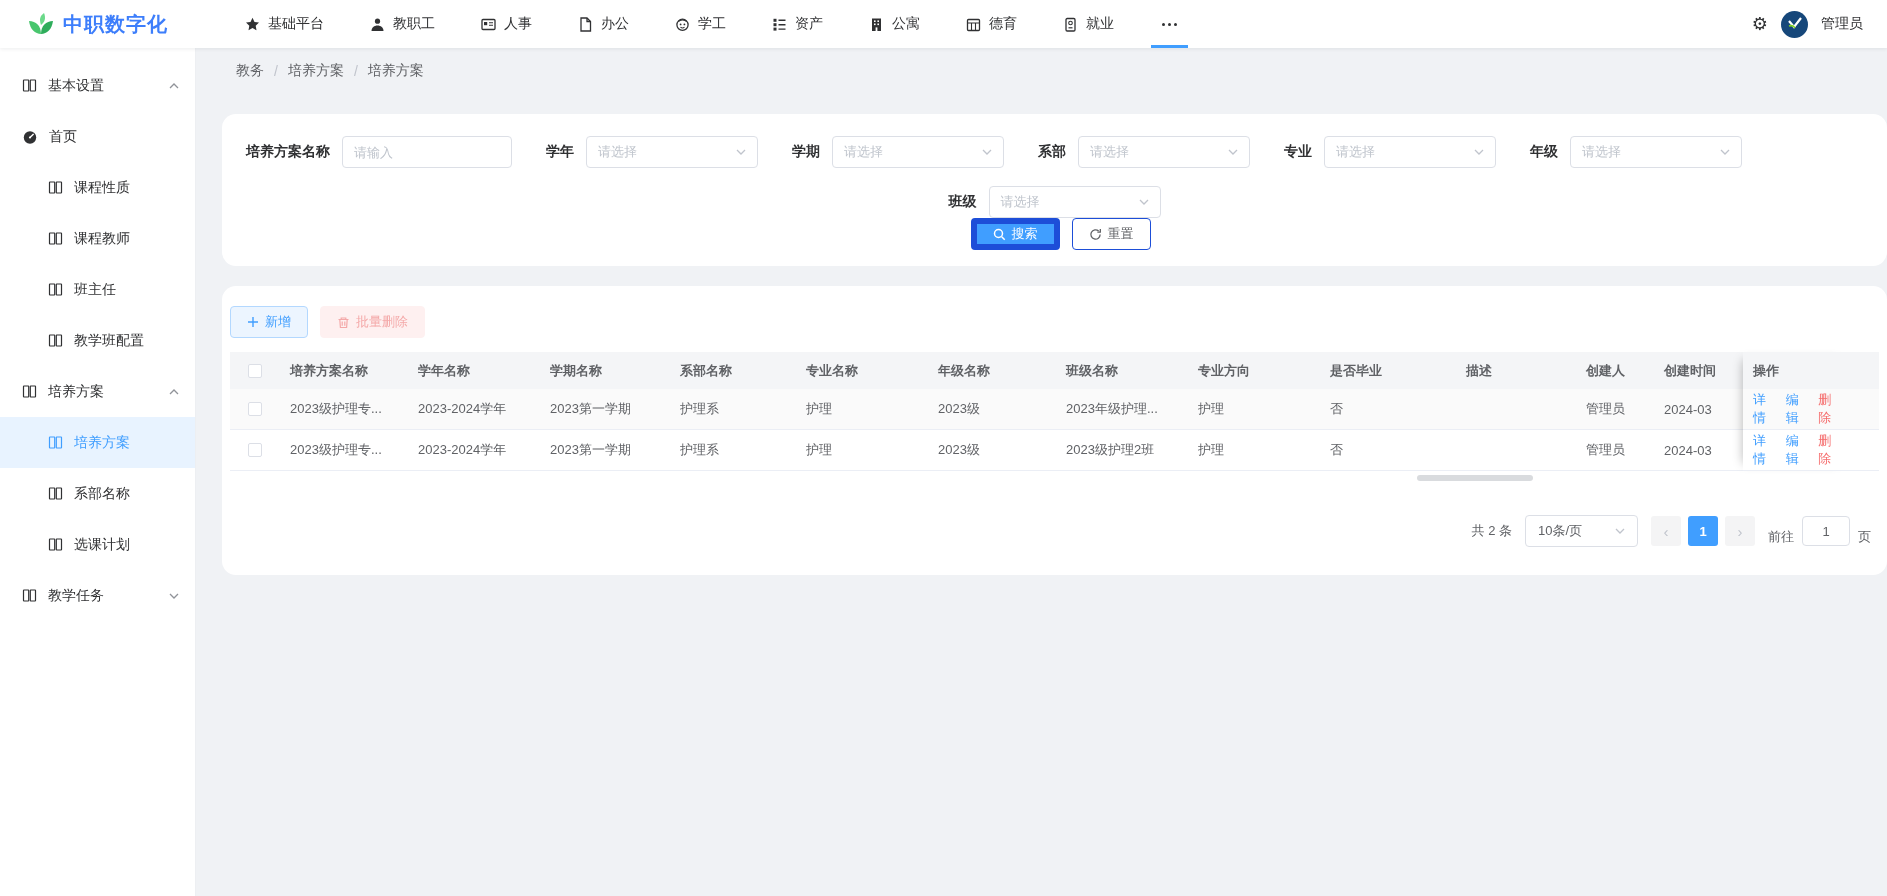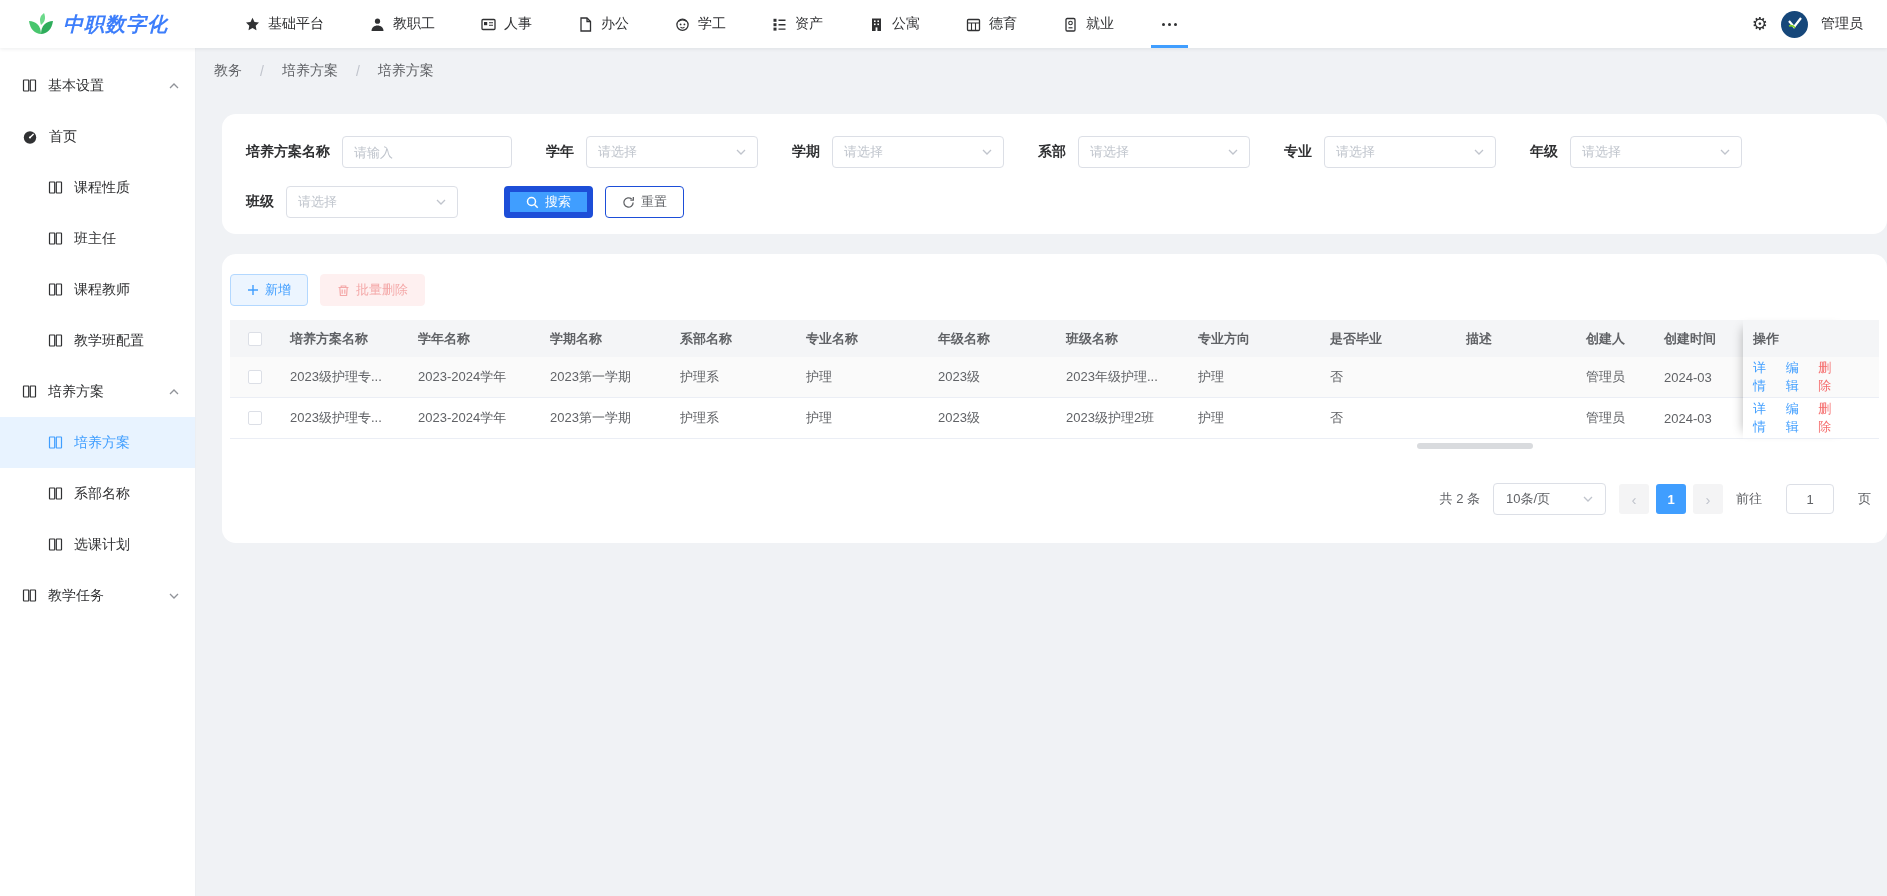--- a/index.html
+++ b/index.html
@@ -2,48 +2,48 @@
 <html><head>
 <meta charset="utf-8">
 <style>
   * { margin:0; padding:0; box-sizing:border-box; }
   html,body { width:1887px; height:896px; overflow:hidden; }
   body { font-family:"Liberation Sans","DejaVu Sans",sans-serif; background:#F0F2F5; color:#303133; }
 
   
   .topbar { height:48px; background:#fff; display:flex; align-items:stretch; box-shadow:0 1px 4px rgba(0,21,41,.08); position:relative; z-index:20; }
   .brand { display:flex; align-items:center; gap:9px; padding-left:28px; width:200px; flex:none; }
-  .brand-title { font-size:20px; font-weight:bold; color:#3D7EFB; letter-spacing:1px; white-space:nowrap;font-style:italic; }
+  .brand-title { font-size:20px; font-weight:bold; color:#3D7EFB; letter-spacing:1px; white-space:nowrap; }
   .topnav { display:flex; align-items:stretch; margin-left:22px; }
   .topnav-item { display:flex; align-items:center; gap:8px; padding:0 23px; font-size:14px; color:#303133; cursor:pointer; position:relative; white-space:nowrap; }
   .topnav-item.active::after { content:""; position:absolute; left:14px; right:14px; bottom:0; height:3px; background:#409EFF; }
   .topbar-right { margin-left:auto; display:flex; align-items:center; gap:13px; padding-right:24px; }
   .gear { font-size:18px; color:#303133; cursor:pointer; line-height:1; }
   .avatar { width:27px; height:27px; border-radius:50%; background:#16477A; display:flex; align-items:center; justify-content:center; overflow:hidden; flex:none; cursor:pointer; }
   .username { font-size:14px; color:#303133; cursor:pointer; }
 
   
   .layout { display:flex; height:848px; }
   .sidebar { width:196px; flex:none; background:#fff; border-right:1px solid #EDEFF2; padding-top:12px; }
   .menu-item { height:51px; display:flex; align-items:center; gap:11px; padding:0 16px 0 22px; font-size:14px; color:#303133; cursor:pointer; }
   .menu-item.sub { padding-left:48px; }
   .menu-item.active { background:#E8F3FF; color:#409EFF; }
   .menu-item .mi-icon { display:flex; flex:none; }
   .menu-item .chevron { margin-left:auto; display:flex; }
 
   .main { flex:1; display:flex; flex-direction:column; overflow:hidden; }
-  .breadcrumb { height:46px; display:flex; align-items:center; gap:18px; padding:0 18px; font-size:14px; color:#606266; }
+  .breadcrumb { height:46px; display:flex; align-items:center; gap:10px; padding:0 40px; font-size:14px; color:#606266; }
   .breadcrumb .sep { color:#C0C4CC; }
 
   .card { background:#fff; border-radius:14px; margin-left:26px; }
 
   
   .filter-card { margin-top:20px; padding:22px 24px 16px; }
   .filter-row { display:flex; align-items:center; column-gap:34px; }
-  .filter-row + .filter-row { margin-top:18px; }
+  .filter-row + .filter-row { margin-top:18px;flex-direction:column; }
   .field { display:flex; align-items:center; }
   .field-label { font-size:14px; font-weight:700; color:#303133; margin-right:12px; white-space:nowrap; }
   input.tb-input { width:170px; height:32px; border:1px solid #DCDFE6; border-radius:4px; padding:0 11px; font-size:13px; color:#606266; outline:none; font-family:inherit; }
   input.tb-input::placeholder { color:#BFC4CC; }
   .select { width:172px; height:32px; border:1px solid #DCDFE6; border-radius:4px; background:#fff; display:flex; align-items:center; justify-content:space-between; padding:0 11px; font-size:13px; color:#BFC4CC; cursor:pointer; }
   .btn { height:32px; border-radius:4px; display:inline-flex; align-items:center; gap:6px; padding:0 16px; font-size:13px; cursor:pointer; white-space:nowrap; }
   .btn-primary { background:#409EFF; border:6px solid #1d4ed8; color:#fff; }
   .btn-plain { background:#fff; border:1px solid #1d4ed8; color:#606266; }
   .btn-add { background:#ECF5FF; border:1px solid #B3D8FF; color:#409EFF; }
   .btn-del-disabled { background:#FEF0F0; border:1px solid #FEF0F0; color:#F4A8A8; cursor:not-allowed; }
@@ -73,21 +73,21 @@
 
   .hscroll { height:8px; margin-top:4px; position:relative; }
   .hscroll-thumb { position:absolute; left:72%; width:7%; height:6px; border-radius:3px; background:#D9DBDE; cursor:pointer; }
 
   
   .pagination { display:flex; align-items:center; justify-content:flex-end; gap:13px; margin-top:32px; padding-right:8px; font-size:13px; color:#606266; }
   .page-size { width:113px; height:32px; border:1px solid #DCDFE6; border-radius:4px; display:flex; align-items:center; justify-content:space-between; padding:0 12px; color:#606266; cursor:pointer; background:#fff; }
   .pager { display:flex; align-items:center; gap:7px; }
   .page-btn { width:30px; height:30px; border-radius:3px; background:#F4F4F5; color:#C0C4CC; display:flex; align-items:center; justify-content:center; font-size:15px; cursor:pointer; }
   .page-btn.current { background:#409EFF; color:#fff; font-weight:700; font-size:13px; }
-  .goto { display:flex; align-items:center; gap:24px; }
+  .goto { display:flex; align-items:flex-end; gap:8px; }
   .goto-input { width:48px; height:30px; border:1px solid #DCDFE6; border-radius:4px; text-align:center; font-size:13px; color:#606266; outline:none; font-family:inherit; }
 </style>
 </head>
 <body>
 
 <header class="topbar">
   <div class="brand">
     <span style="display:flex">
       <svg width="26" height="22" viewBox="0 0 26 22">
           <path d="M13 21C13 13 8 8 1 8c1 8 6 13 12 13z" fill="#49C66E"></path>
@@ -252,30 +252,30 @@
         </span>
       <span>课程性质</span>
     </div>
     <div class="menu-item sub">
       <span class="mi-icon">
           <svg width="15" height="15" viewBox="0 0 15 15" fill="none" stroke="currentColor" stroke-width="1.2">
             <rect x="1.5" y="2" width="5.2" height="11" rx="0.5"></rect>
             <rect x="8.3" y="2" width="5.2" height="11" rx="0.5"></rect>
           </svg>
         </span>
+      <span>课程教师</span>
+    </div>
+    <div class="menu-item sub">
+      <span class="mi-icon">
+          <svg width="15" height="15" viewBox="0 0 15 15" fill="none" stroke="currentColor" stroke-width="1.2">
+            <rect x="1.5" y="2" width="5.2" height="11" rx="0.5"></rect>
+            <rect x="8.3" y="2" width="5.2" height="11" rx="0.5"></rect>
+          </svg>
+        </span>
       <span>班主任</span>
-    </div>
-    <div class="menu-item sub">
-      <span class="mi-icon">
-          <svg width="15" height="15" viewBox="0 0 15 15" fill="none" stroke="currentColor" stroke-width="1.2">
-            <rect x="1.5" y="2" width="5.2" height="11" rx="0.5"></rect>
-            <rect x="8.3" y="2" width="5.2" height="11" rx="0.5"></rect>
-          </svg>
-        </span>
-      <span>课程教师</span>
     </div>
     <div class="menu-item sub">
       <span class="mi-icon">
           <svg width="15" height="15" viewBox="0 0 15 15" fill="none" stroke="currentColor" stroke-width="1.2">
             <rect x="1.5" y="2" width="5.2" height="11" rx="0.5"></rect>
             <rect x="8.3" y="2" width="5.2" height="11" rx="0.5"></rect>
           </svg>
         </span>
       <span>教学班配置</span>
     </div>

